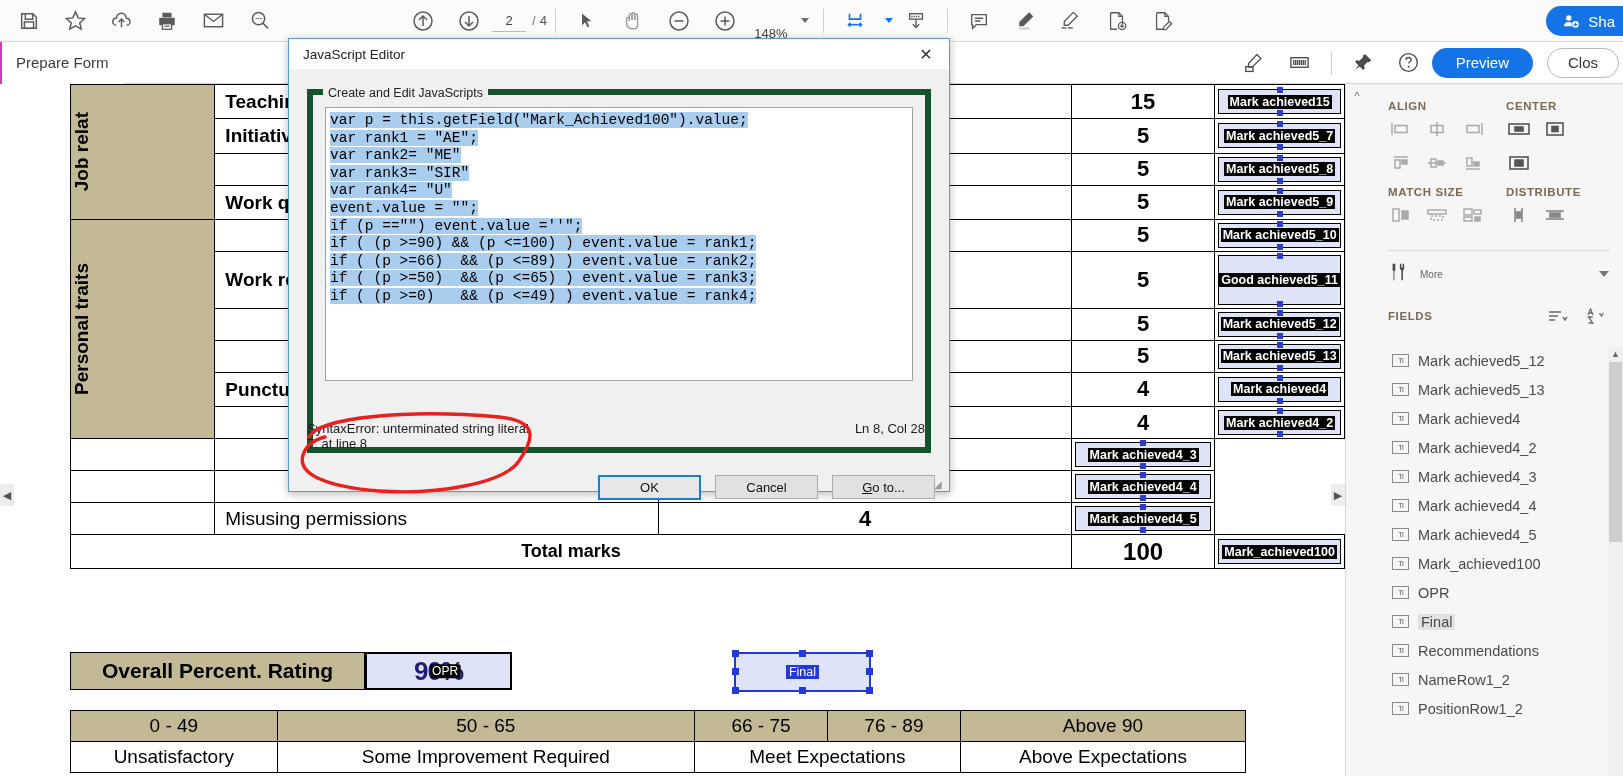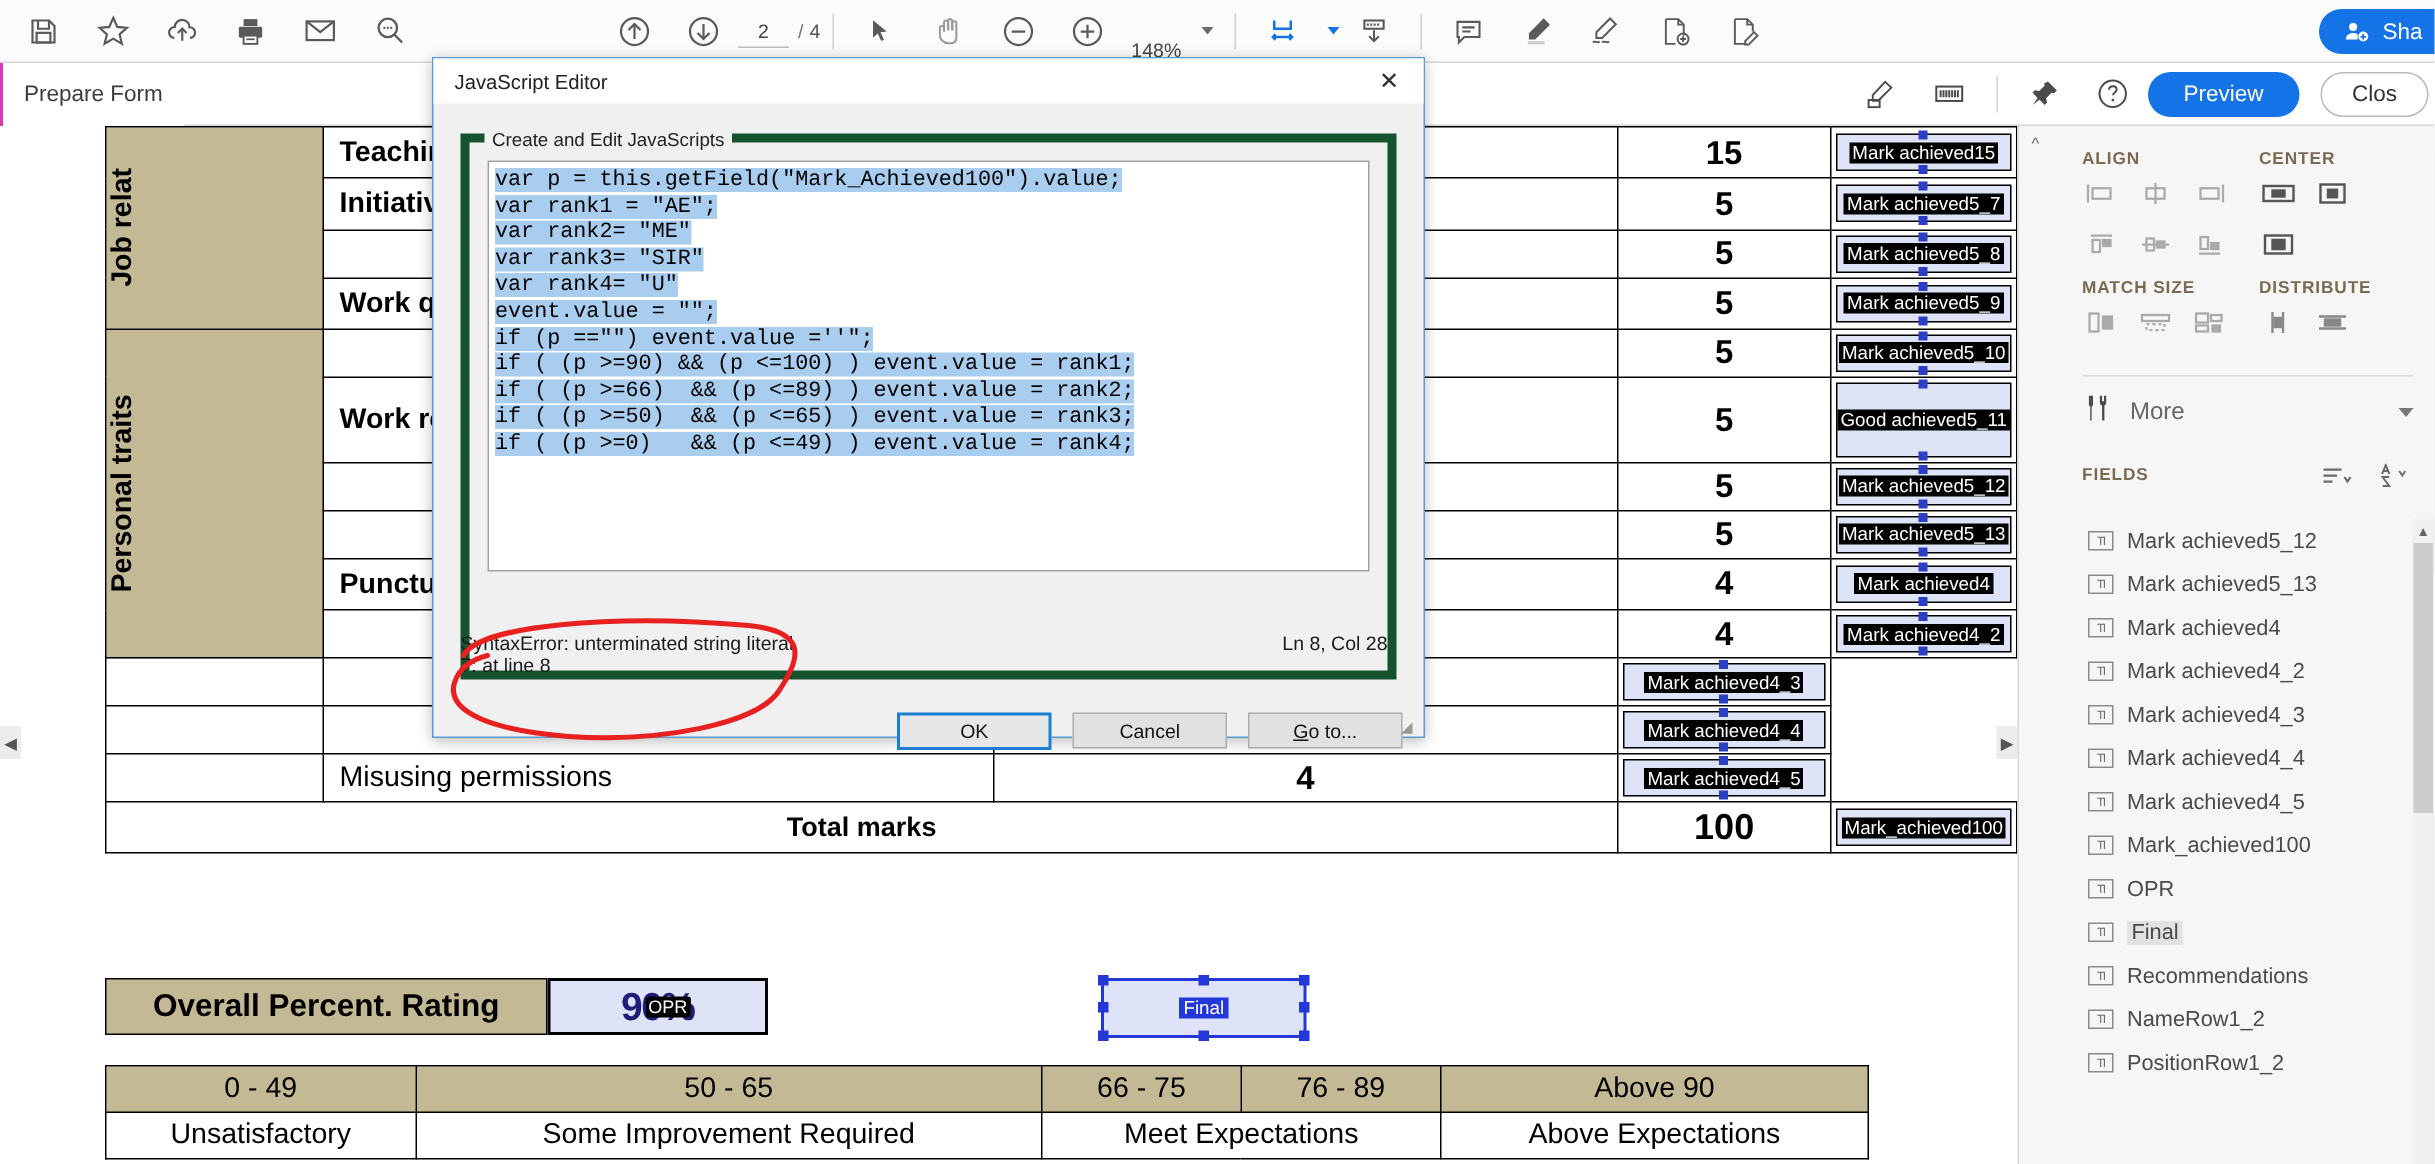--- a/index.html
+++ b/index.html
@@ -110,21 +110,21 @@
   }
   .cat-rot { writing-mode: vertical-rl; transform: rotate(180deg); white-space: nowrap; }
   .crit-cell { width: 190px; font-weight: bold; padding: 6px 6px 6px 10px; line-height: 1.12; }
   .mid-cell  { width: 560px; padding: 4px 10px; font-size: 19px; }
   .mark-cell { width: 152px; text-align: center; font-weight: bold; font-size: 22px; }
   .field-cell { width: 124px; padding: 3px 3px; }
   .total-label { text-align: center; font-weight: bold; font-size: 18px; padding: 6px; }
 
   .ff {
     position: relative; background: #dfe3f7; border: 1px solid #000;
-    height: 25px; display: flex; align-items: center; justify-content: center;
+    height: 25px; display: flex; align-items: center; justify-content: center; font-weight: bold;
   }
   .ff .ff-tag {
     background: #000; color: #fff; font-size: 12.5px; padding: 0 2px;
     white-space: nowrap; overflow: hidden; font-family: "Liberation Sans", sans-serif;
   }
   .ff .handle {
     position: absolute; left: 50%; margin-left: -3px; width: 6px; height: 6px;
     background: #2a3fc4;
   }
   .ff .handle.top { top: -3px; }
@@ -184,21 +184,21 @@
   .rp-col-a { width: 118px; }
   .rp-col-b { width: 100px; }
   .rp-head {
     font-size: 11.5px; letter-spacing: 0.6px; color: #7a6a52; font-weight: bold;
     margin-bottom: 6px; text-transform: uppercase;
   }
   .rp-icons { display: flex; gap: 10px; margin-bottom: 12px; }
   .ico-btn { width: 26px; height: 22px; display: flex; align-items: center; justify-content: center; cursor: pointer; }
   .rp-sep { height: 1px; background: #dcdcdc; margin: 12px 0 10px 0; }
   .more-row { display: flex; align-items: center; gap: 10px; cursor: pointer; }
-  .more-label { font-size: 16px; color: #666; }
+  .more-label { font-size: 10px; color: #666; }
   .more-caret { margin-left: auto; width: 0; height: 0;
     border-left: 5px solid transparent; border-right: 5px solid transparent; border-top: 6px solid #777; }
   .fields-row { display: flex; align-items: center; margin-top: 18px; }
   .fields-title { font-size: 11.5px; letter-spacing: 0.6px; color: #7a6a52; font-weight: bold; }
   .fields-tools { margin-left: auto; display: flex; gap: 12px; align-items: center; }
 
   .field-list {
     position: absolute; left: 42px; top: 262px; right: 16px; bottom: 0;
     overflow: hidden;
   }

